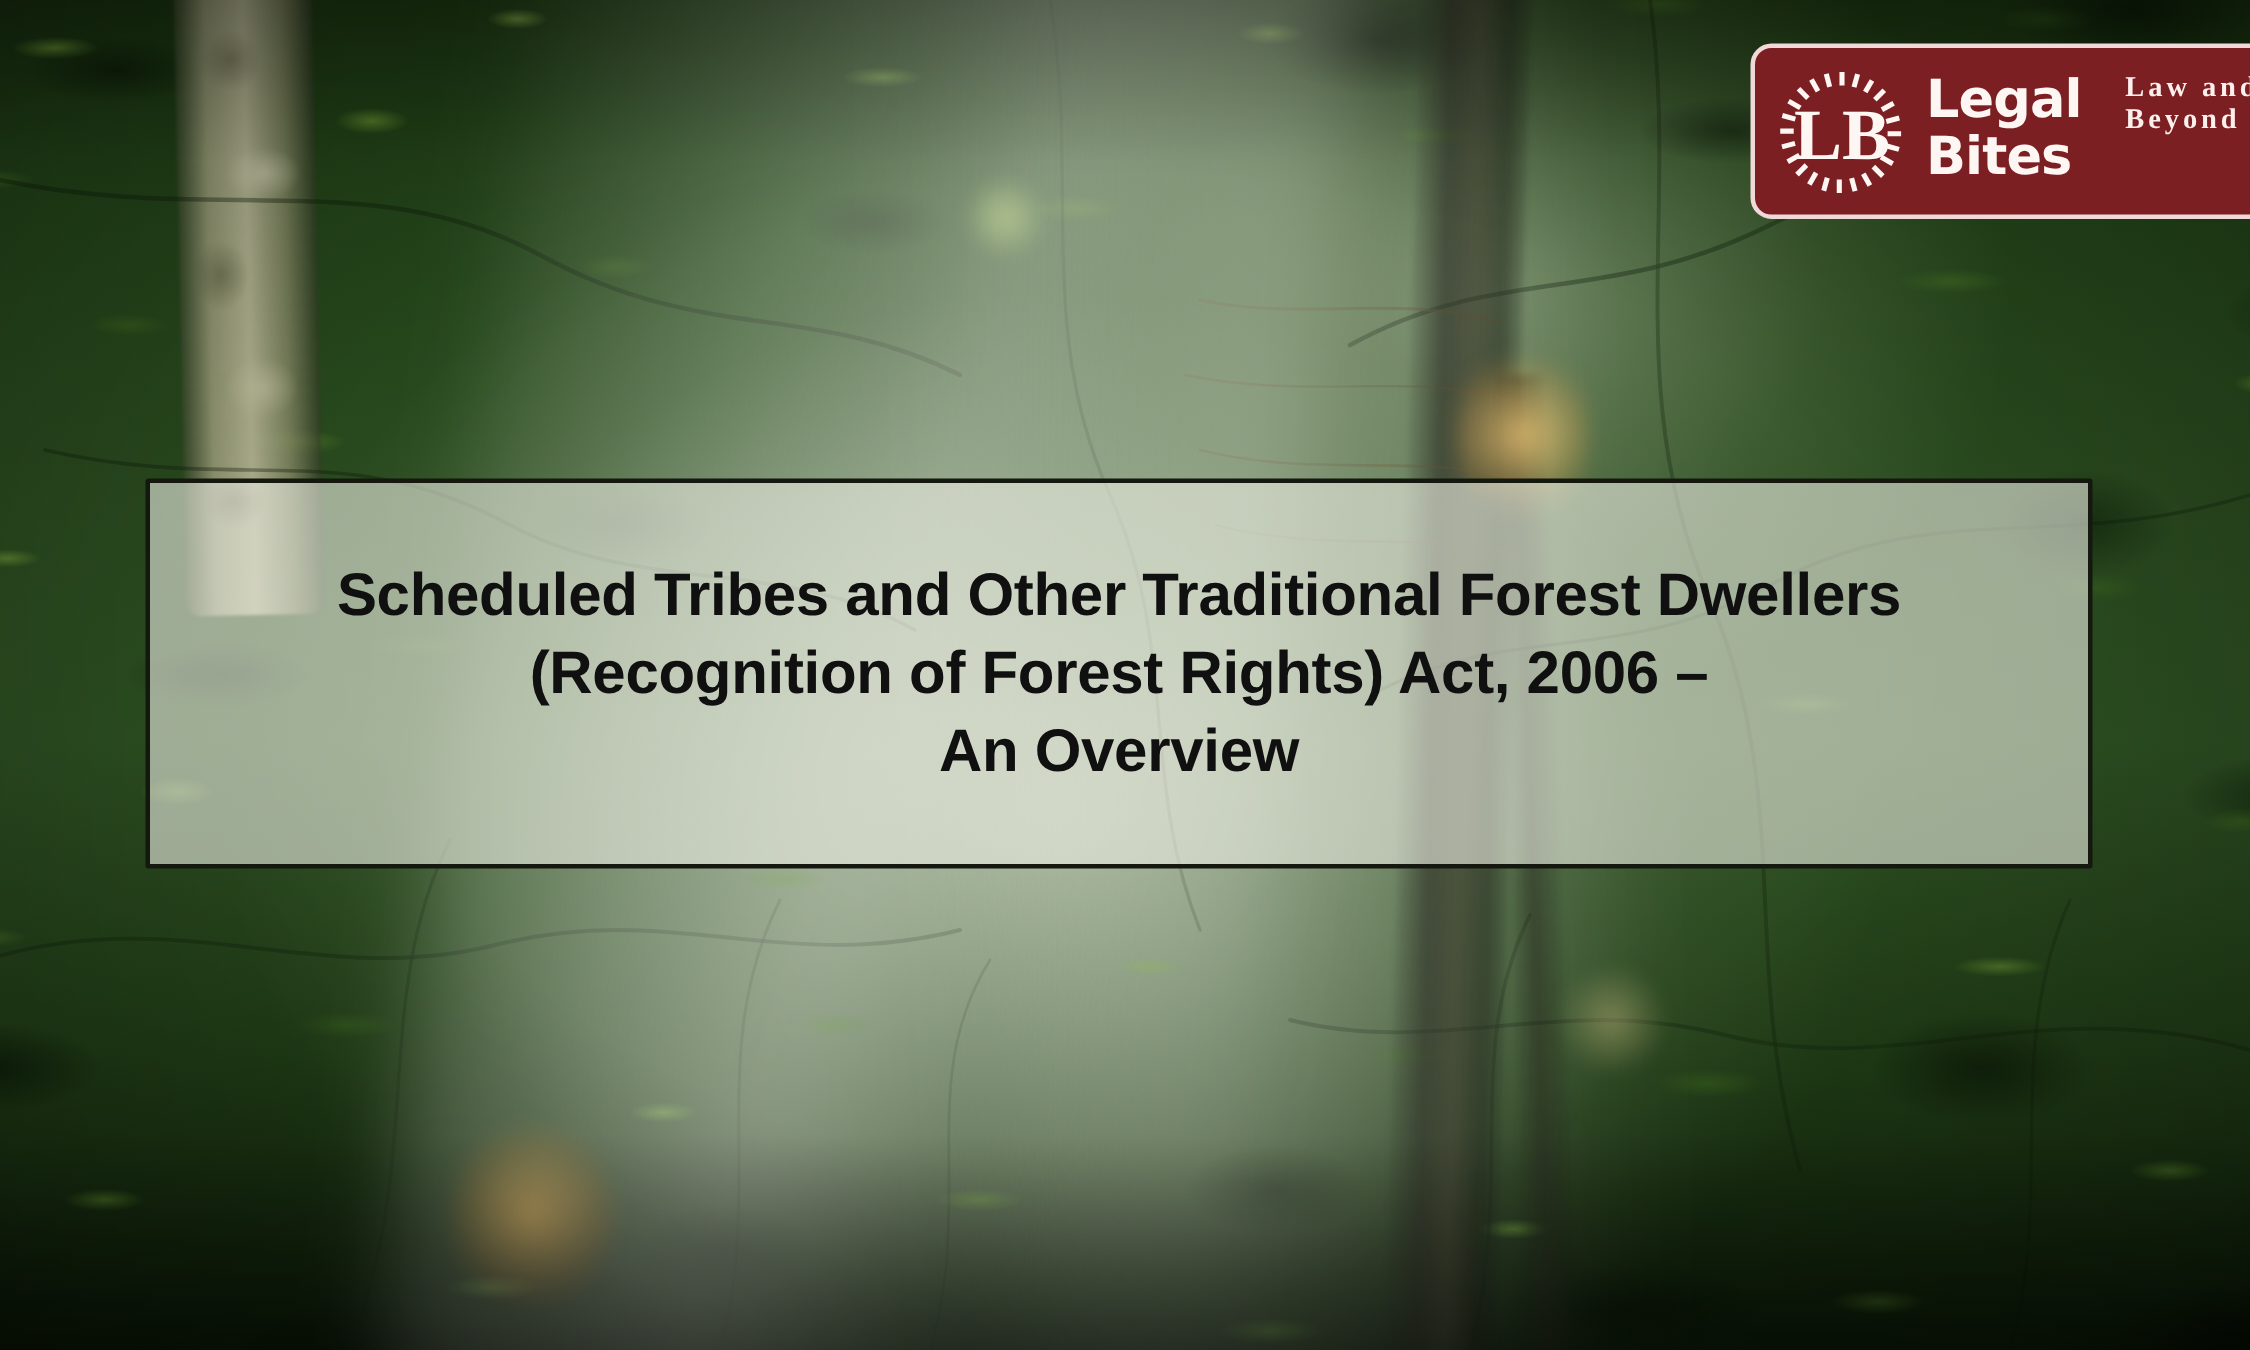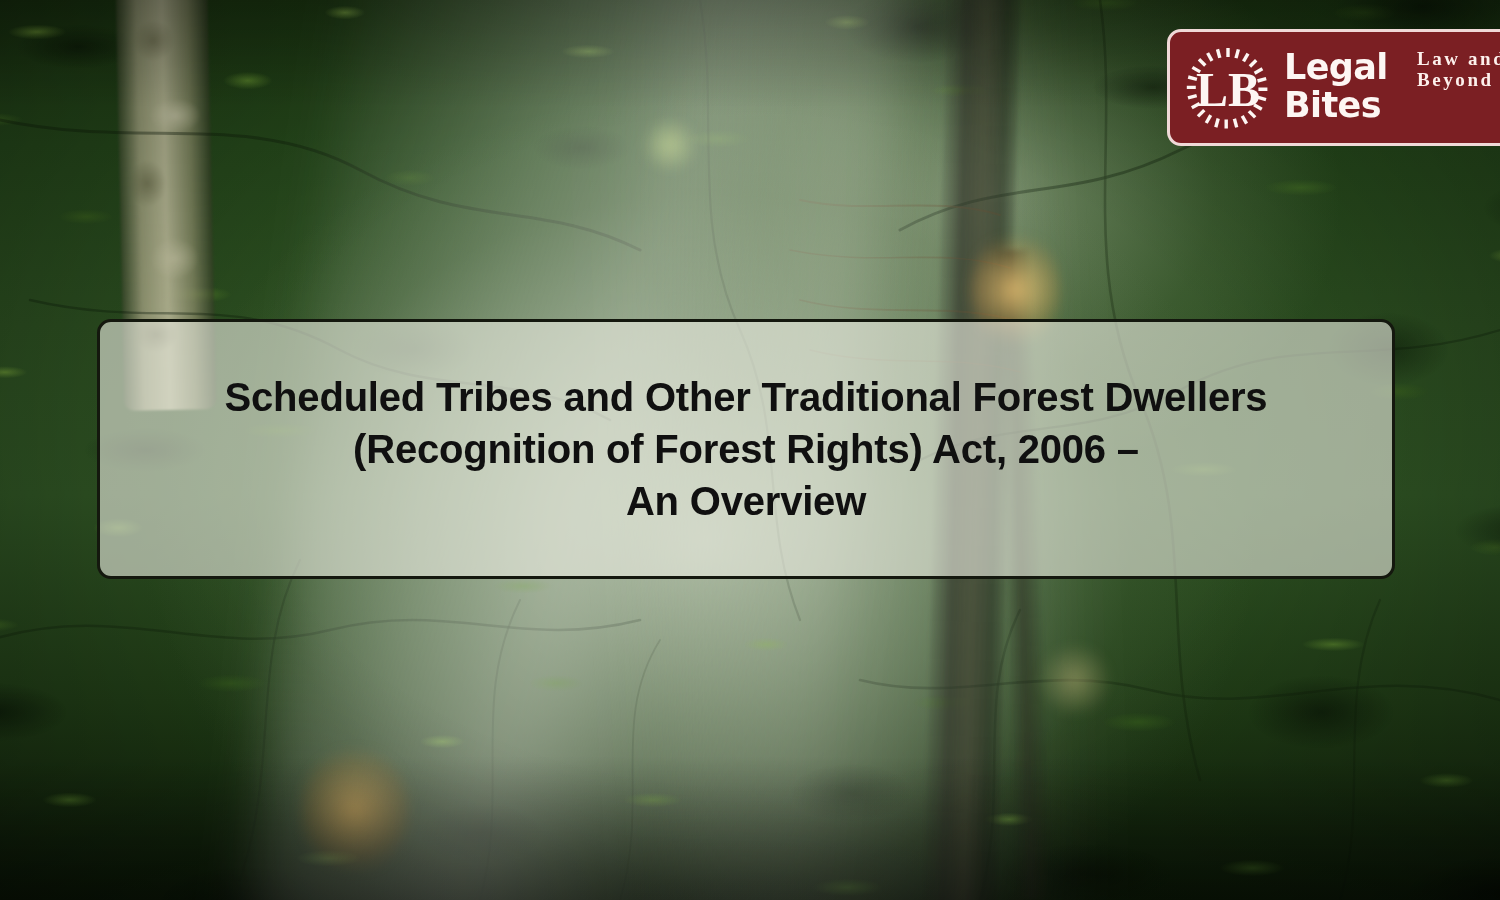--- a/index.html
+++ b/index.html
@@ -203,21 +203,21 @@
 
   
   .title-card {
     position: absolute;
     left: 97px;
     top: 319px;
     width: 1298px;
     height: 260px;
     box-sizing: border-box;
     border: 3px solid #14180e;
-    border-radius: 14px;
+    border-radius: 2px;
     background: rgba(232,234,222,0.62);
     display: flex;
     align-items: center;
     justify-content: center;
     padding: 0 26px;
   }
   .title-text {
     margin: 0;
     text-align: center;
     font-family: "Liberation Sans", sans-serif;

